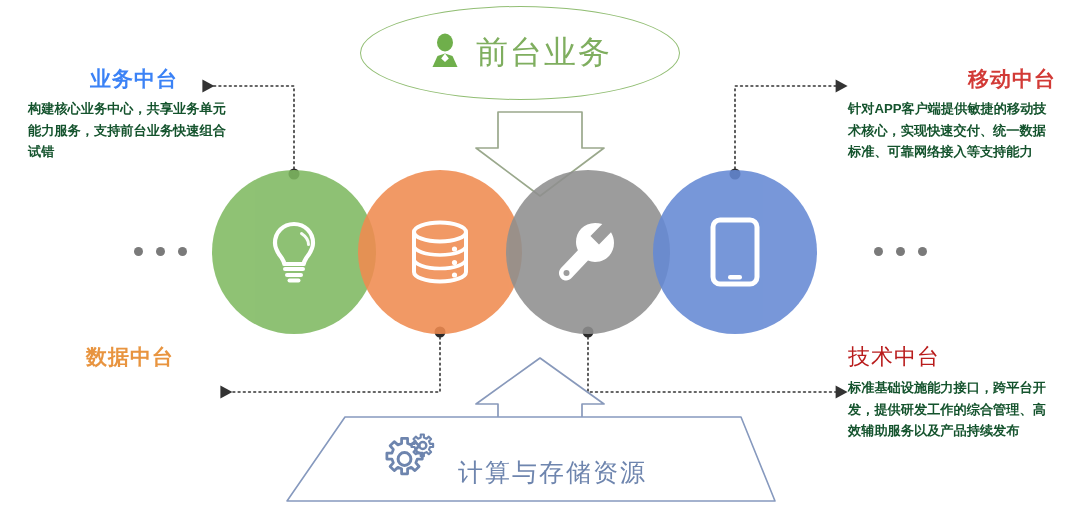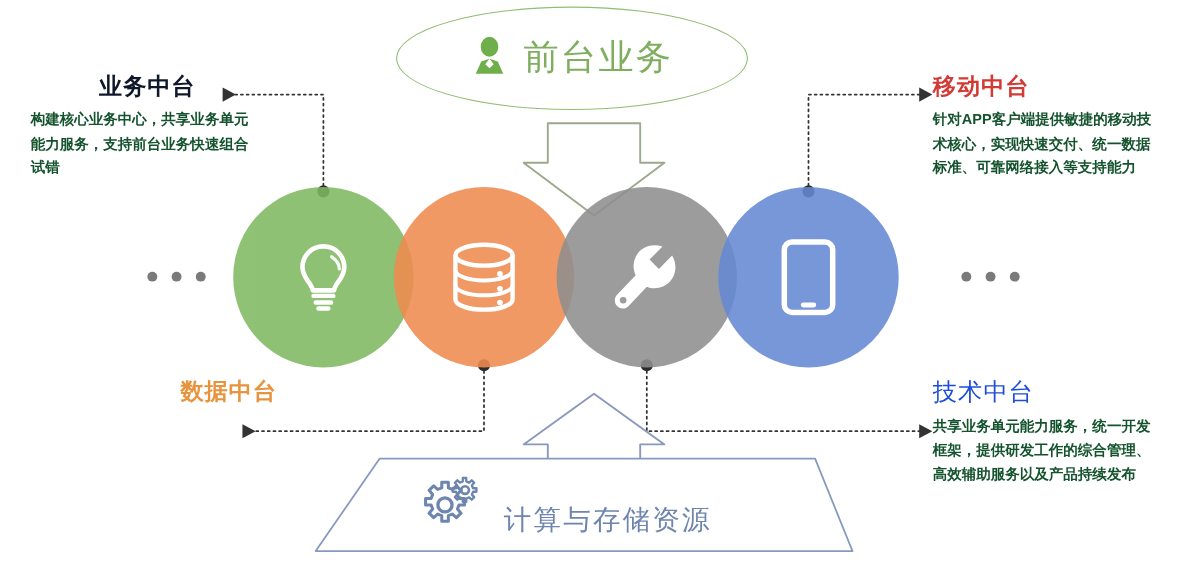--- a/index.html
+++ b/index.html
@@ -43,27 +43,27 @@
   }
   .quad .q-body {
     font-size: 13.2px;
     line-height: 1.62;
     color: #14532d;
     font-weight: bold;
     letter-spacing: 0px;
   }
 
   #quad-biz      { left: 28px;  top: 66px; }
-  #quad-biz .q-title   { color: #0f172a; padding-left: 62px; }
+  #quad-biz .q-title   { color: #3b82f6; padding-left: 62px; }
   #quad-mobile   { left: 848px; top: 66px; }
-  #quad-mobile .q-title{ color: #D23A36; }
-  #quad-data     { left: 44px;  top: 344px; text-align: right; }
+  #quad-mobile .q-title{ color: #D23A36; text-align: right; }
+  #quad-data     { left: 24px;  top: 344px; }
   #quad-data .q-title  { color: #E8943F; padding-left: 62px; }
   #quad-tech     { left: 848px; top: 344px; }
-  #quad-tech .q-title  { color: #1d4ed8; font-weight: normal; font-size: 22px; font-family: Liberation Serif, serif;}
+  #quad-tech .q-title  { color: #b91c1c; font-weight: normal; font-size: 22px; font-family: Liberation Serif, serif;}
 
   
   #top-capsule {
     position: absolute;
     left: 360px;
     top: 6px;
     width: 320px;
     height: 94px;
     border: 1.4px solid #92BE74;
     border-radius: 50%;
@@ -284,16 +284,16 @@
     <div class="q-title">移动中台</div>
     <div class="q-body">针对APP客户端提供敏捷的移动技术核心，实现快速交付、统一数据标准、可靠网络接入等支持能力</div>
   </div>
 
   <div class="quad" id="quad-data">
     <div class="q-title">数据中台</div>
   </div>
 
   <div class="quad" id="quad-tech">
     <div class="q-title">技术中台</div>
-    <div class="q-body">共享业务单元能力服务，统一开发框架，提供研发工作的综合管理、高效辅助服务以及产品持续发布</div>
+    <div class="q-body">标准基础设施能力接口，跨平台开发，提供研发工作的综合管理、高效辅助服务以及产品持续发布</div>
   </div>
 
 </div>
 
 </body></html>

